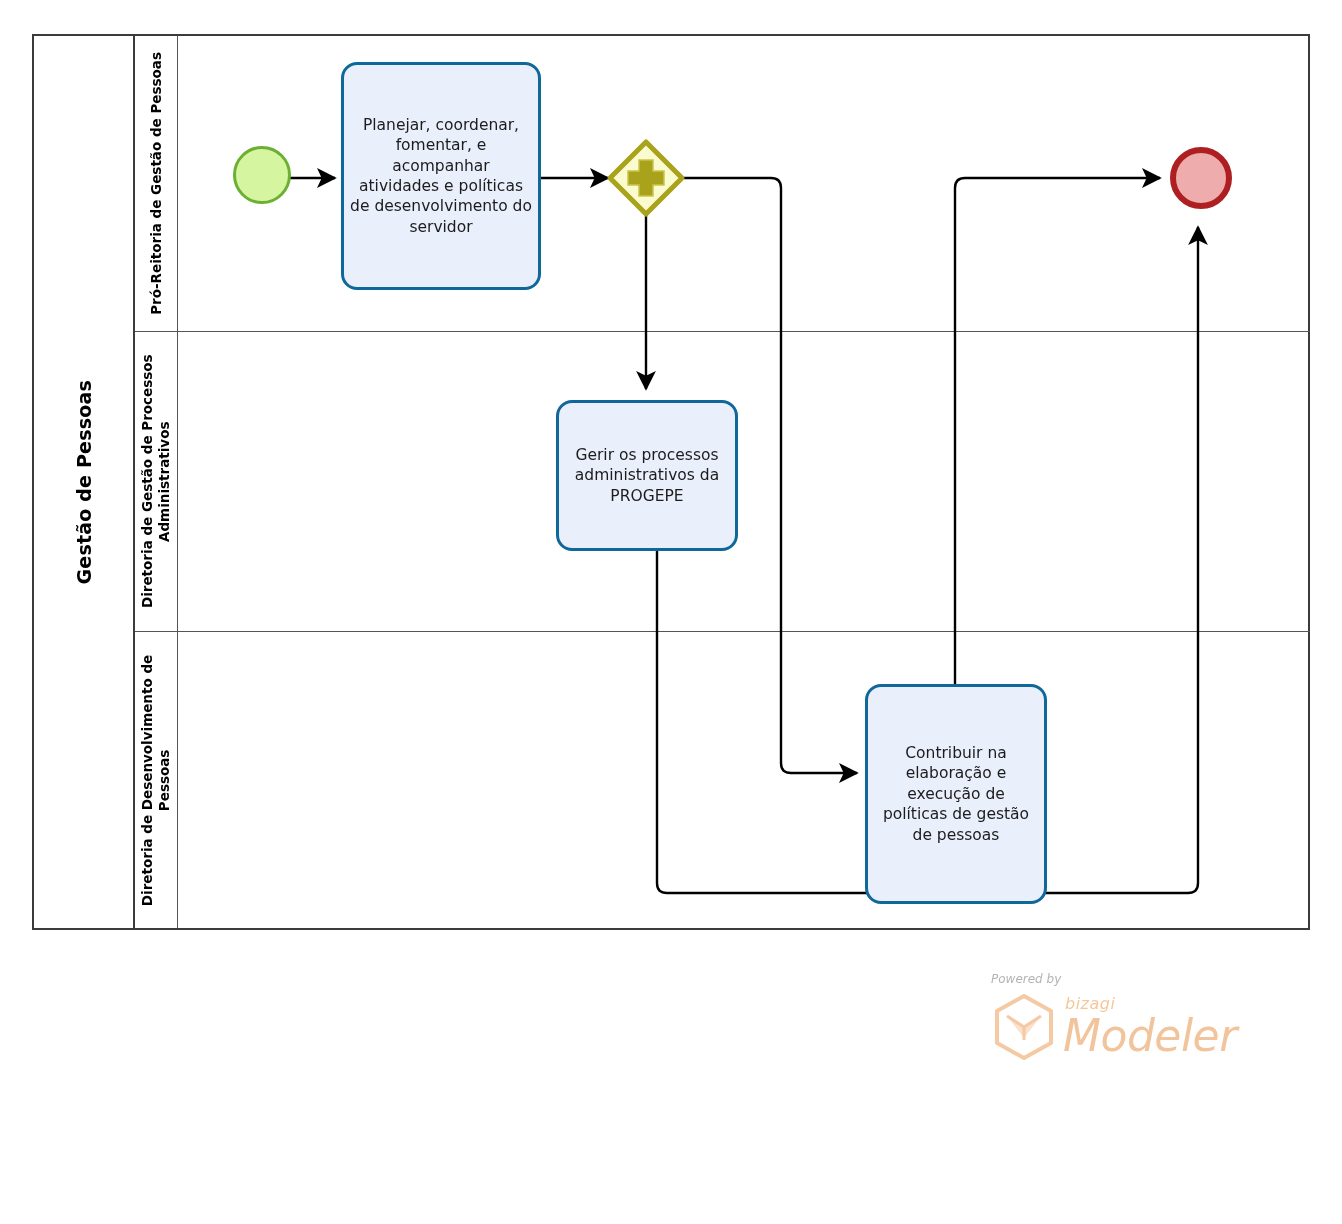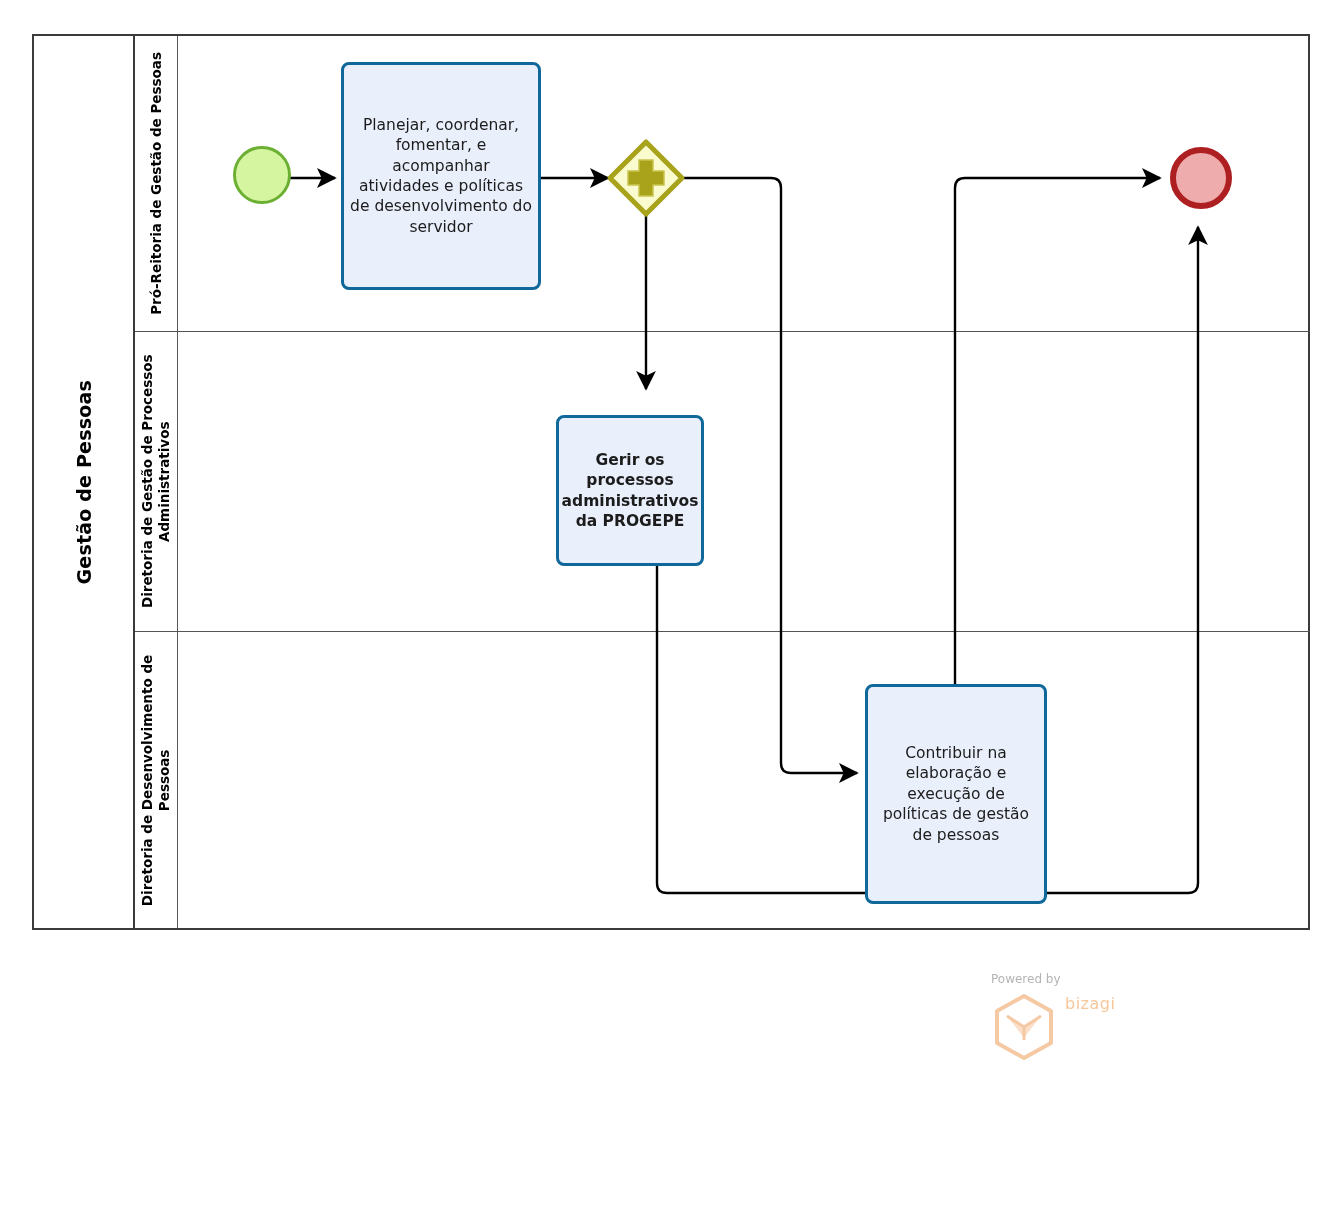--- a/index.html
+++ b/index.html
@@ -91,21 +91,21 @@
     background: #d6f5a0;
     border: 3px solid #6cb033;
   }
   .event-end {
     background: #eeacac;
     border: 6px solid #ad1f20;
   }
   .task {
     background: #eaeffc;
     border: 3px solid #10689a;
-    border-radius: 8px;
+    border-radius: 16px;
     display: flex;
     align-items: center;
     justify-content: center;
     padding: 12px 6px;
   }
   .task-label {
     font-size: 15.5px;
     line-height: 1.32;
     color: #1c1c1c;
     text-align: center;
@@ -114,20 +114,21 @@
   .gateway-wrap {
     position: absolute;
   }
   
   .branding {
     position: absolute;
     left: 975px;
     top: 972px;
     width: 280px;
     height: 90px;
+    font-style: italic;
   }
   .powered-by {
     position: absolute;
     left: 16px;
     top: 0;
     font-size: 12px;
     color: #b4b4b4;
     font-family: "DejaVu Sans", sans-serif;
   }
   .brand-mark {
@@ -213,21 +214,21 @@
     <span class="task-label">Planejar, coordenar, fomentar, e acompanhar atividades e políticas de desenvolvimento do servidor</span>
   </div>
 
   <div class="gateway-wrap" style="left:606px; top:138px; width:80px; height:80px;">
     <svg width="80" height="80" viewBox="0 0 80 80">
       <polygon points="40,4 76,40 40,76 4,40" fill="#fbfbd0" stroke="#a8a31b" stroke-width="5" stroke-linejoin="round"></polygon>
       <path d="M 33 22 H 47 V 33 H 58 V 47 H 47 V 58 H 33 V 47 H 22 V 33 H 33 Z" fill="#a8a31b" stroke="#c9c44e" stroke-width="1.5"></path>
     </svg>
   </div>
 
-  <div class="node task" style="left:556px; top:415px; width:148px; height:151px;font-weight:bold;">
+  <div class="node task" style="left:556px; top:400px; width:182px; height:151px;">
     <span class="task-label">Gerir os processos administrativos da PROGEPE</span>
   </div>
 
   <div class="node task" style="left:865px; top:684px; width:182px; height:220px;">
     <span class="task-label">Contribuir na elaboração e execução de políticas de gestão de pessoas</span>
   </div>
 
   <div class="node event event-end" style="left:1170px; top:147px; width:62px; height:62px;">
   </div>
 
@@ -235,15 +236,16 @@
     <span class="powered-by">Powered by</span>
 
     <svg class="brand-mark" viewBox="0 0 62 66">
       <polygon points="31,2 58,17 58,49 31,64 4,49 4,17" fill="none" stroke="#f4c9a3" stroke-width="4" stroke-linejoin="round"></polygon>
       <polygon points="14,22 31,33 48,22 31,44" fill="#fbe0cc"></polygon>
       <path d="M 14 22 L 31 33 L 48 22" fill="none" stroke="#f4c9a3" stroke-width="3" stroke-linejoin="round"></path>
       <path d="M 31 33 L 31 46" fill="none" stroke="#f4c9a3" stroke-width="3"></path>
     </svg>
 
     <span class="brand-bizagi">bizagi</span>
+    <span class="brand-modeler">Modeler</span>
   </div>
 
 </div>
 
 </body></html>

